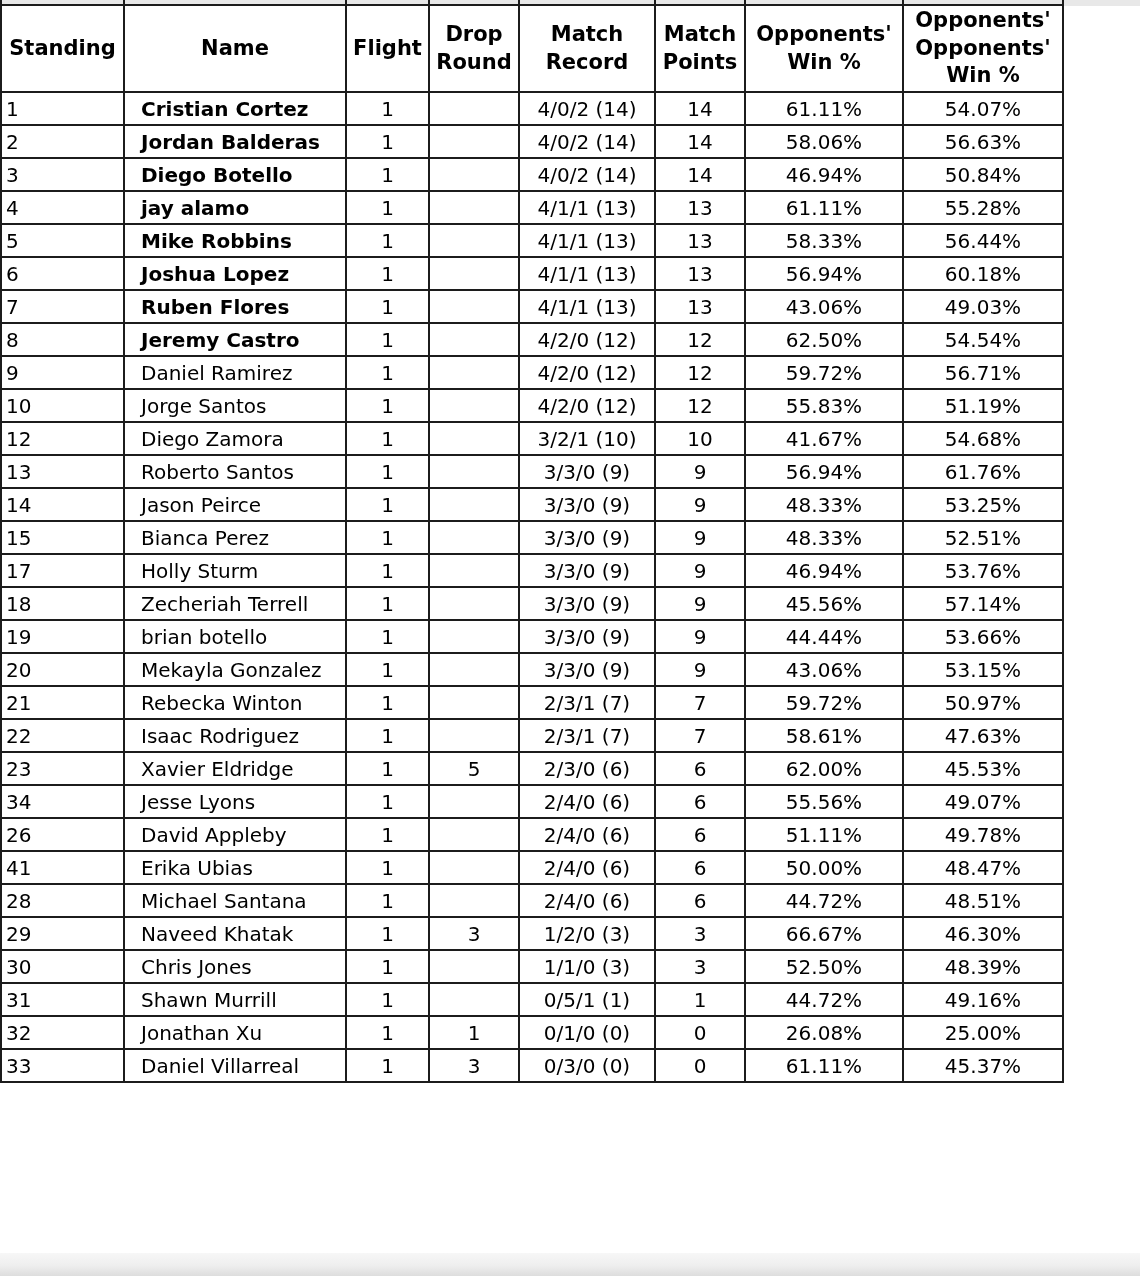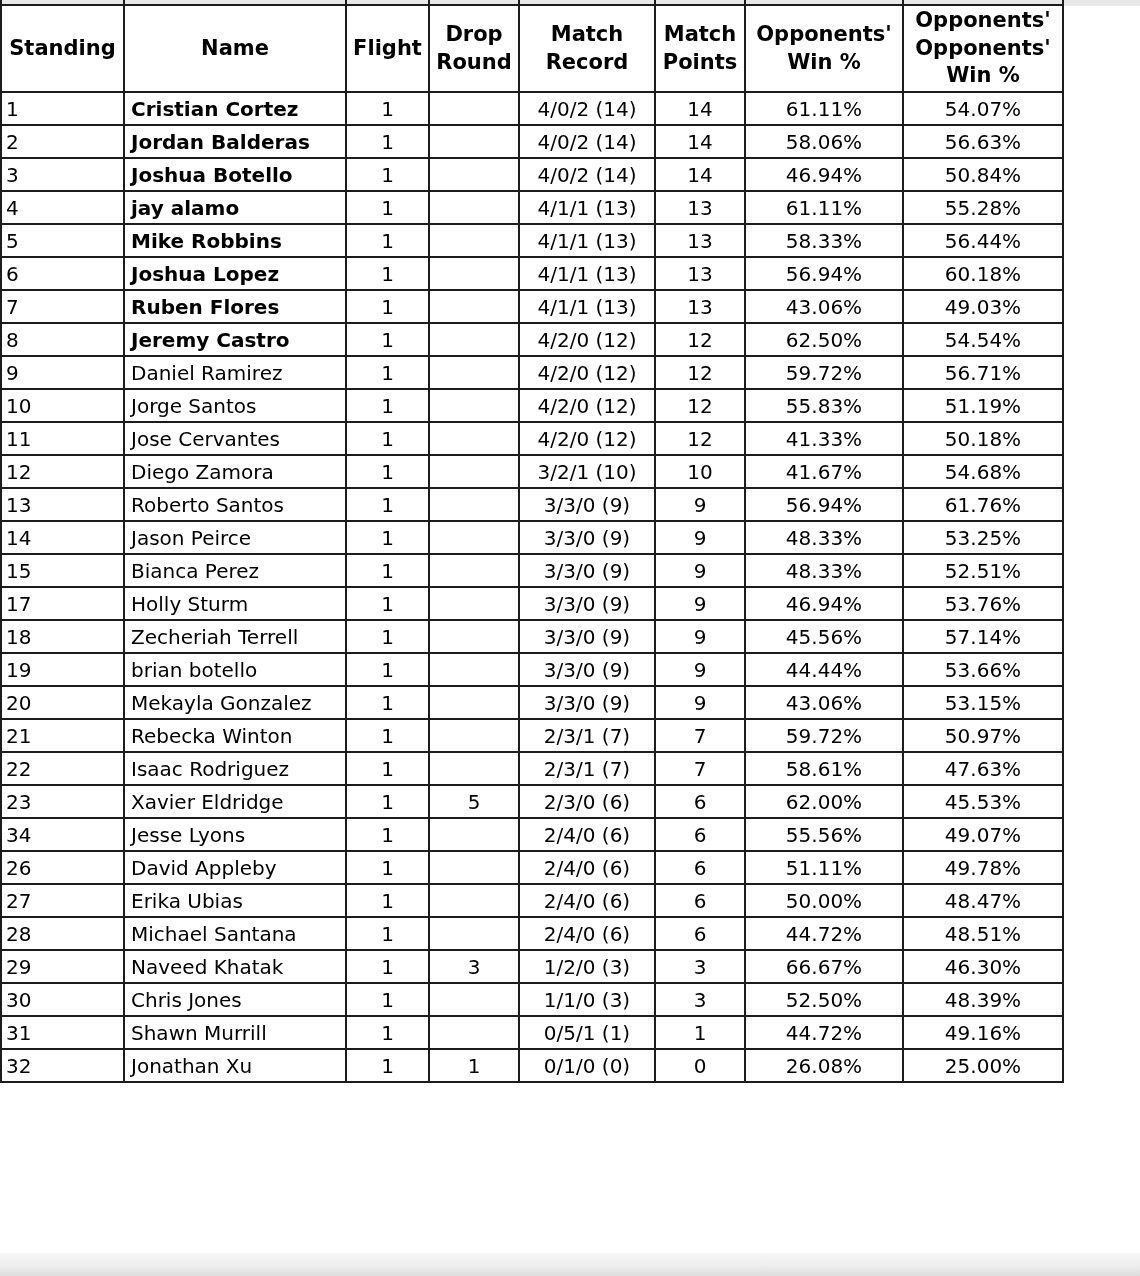--- a/index.html
+++ b/index.html
@@ -63,21 +63,21 @@
   }
   tbody td {
     height: 31px;
     font-size: 20px;
     vertical-align: middle;
     padding: 0 4px;
     background: #ffffff;
     white-space: nowrap;
   }
   td.c-standing { text-align: left; padding-left: 4px; }
-  td.c-name { text-align: left; padding-left: 6px; border-radius: 12px; }
+  td.c-name { text-align: left; padding-left: 16px; border-radius: 12px; }
   td.c-flight, td.c-drop, td.c-record,
   td.c-points, td.c-oppwin, td.c-oppoppwin { text-align: center; }
   td.c-name.bold-name { font-weight: bold; }
 </style>
 </head>
 <body>
 
 <div class="page">
   <div class="top-strip"></div>
   <div class="bottom-strip"></div>
@@ -131,21 +131,21 @@
       <td class="c-name bold-name">Jordan Balderas</td>
       <td class="c-flight">1</td>
       <td class="c-drop"></td>
       <td class="c-record">4/0/2 (14)</td>
       <td class="c-points">14</td>
       <td class="c-oppwin">58.06%</td>
       <td class="c-oppoppwin">56.63%</td>
     </tr>
         <tr>
       <td class="c-standing">3</td>
-      <td class="c-name bold-name">Joshua Botello</td>
+      <td class="c-name bold-name">Diego Botello</td>
       <td class="c-flight">1</td>
       <td class="c-drop"></td>
       <td class="c-record">4/0/2 (14)</td>
       <td class="c-points">14</td>
       <td class="c-oppwin">46.94%</td>
       <td class="c-oppoppwin">50.84%</td>
     </tr>
         <tr>
       <td class="c-standing">4</td>
       <td class="c-name bold-name">jay alamo</td>
@@ -208,30 +208,20 @@
     </tr>
         <tr>
       <td class="c-standing">10</td>
       <td class="c-name">Jorge Santos</td>
       <td class="c-flight">1</td>
       <td class="c-drop"></td>
       <td class="c-record">4/2/0 (12)</td>
       <td class="c-points">12</td>
       <td class="c-oppwin">55.83%</td>
       <td class="c-oppoppwin">51.19%</td>
-    </tr>
-        <tr>
-      <td class="c-standing">11</td>
-      <td class="c-name">Jose Cervantes</td>
-      <td class="c-flight">1</td>
-      <td class="c-drop"></td>
-      <td class="c-record">4/2/0 (12)</td>
-      <td class="c-points">12</td>
-      <td class="c-oppwin">41.33%</td>
-      <td class="c-oppoppwin">50.18%</td>
     </tr>
         <tr>
       <td class="c-standing">12</td>
       <td class="c-name">Diego Zamora</td>
       <td class="c-flight">1</td>
       <td class="c-drop"></td>
       <td class="c-record">3/2/1 (10)</td>
       <td class="c-points">10</td>
       <td class="c-oppwin">41.67%</td>
       <td class="c-oppoppwin">54.68%</td>
@@ -350,21 +340,21 @@
       <td class="c-standing">26</td>
       <td class="c-name">David Appleby</td>
       <td class="c-flight">1</td>
       <td class="c-drop"></td>
       <td class="c-record">2/4/0 (6)</td>
       <td class="c-points">6</td>
       <td class="c-oppwin">51.11%</td>
       <td class="c-oppoppwin">49.78%</td>
     </tr>
         <tr>
-      <td class="c-standing">27</td>
+      <td class="c-standing">41</td>
       <td class="c-name">Erika Ubias</td>
       <td class="c-flight">1</td>
       <td class="c-drop"></td>
       <td class="c-record">2/4/0 (6)</td>
       <td class="c-points">6</td>
       <td class="c-oppwin">50.00%</td>
       <td class="c-oppoppwin">48.47%</td>
     </tr>
         <tr>
       <td class="c-standing">28</td>
@@ -408,17 +398,27 @@
     </tr>
         <tr>
       <td class="c-standing">32</td>
       <td class="c-name">Jonathan Xu</td>
       <td class="c-flight">1</td>
       <td class="c-drop">1</td>
       <td class="c-record">0/1/0 (0)</td>
       <td class="c-points">0</td>
       <td class="c-oppwin">26.08%</td>
       <td class="c-oppoppwin">25.00%</td>
+    </tr>
+        <tr>
+      <td class="c-standing">33</td>
+      <td class="c-name">Daniel Villarreal</td>
+      <td class="c-flight">1</td>
+      <td class="c-drop">3</td>
+      <td class="c-record">0/3/0 (0)</td>
+      <td class="c-points">0</td>
+      <td class="c-oppwin">61.11%</td>
+      <td class="c-oppoppwin">45.37%</td>
     </tr>
       </tbody>
   </table>
 
 </div>
 
 </body></html>

